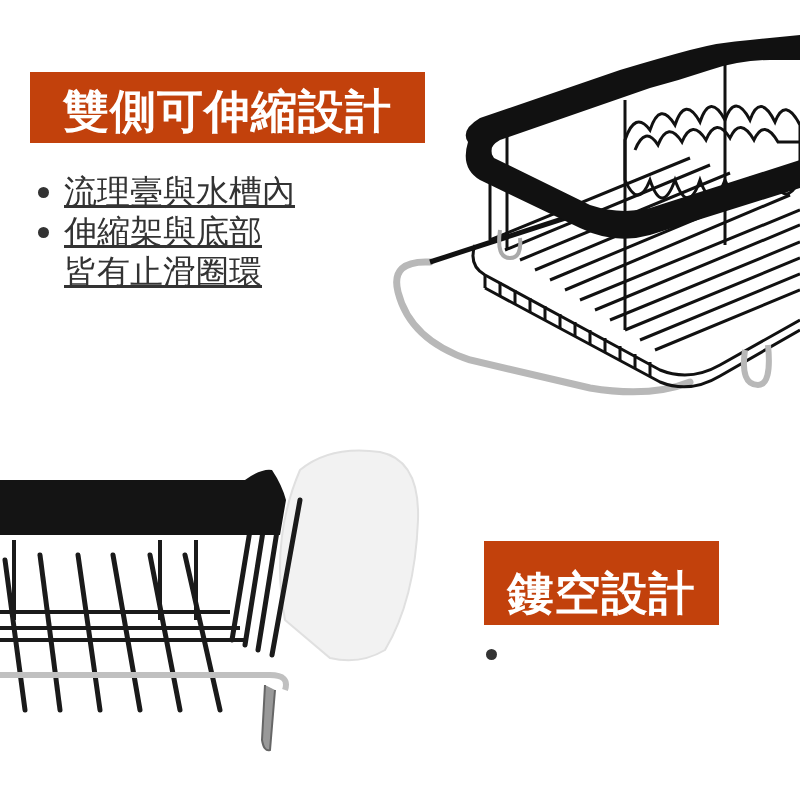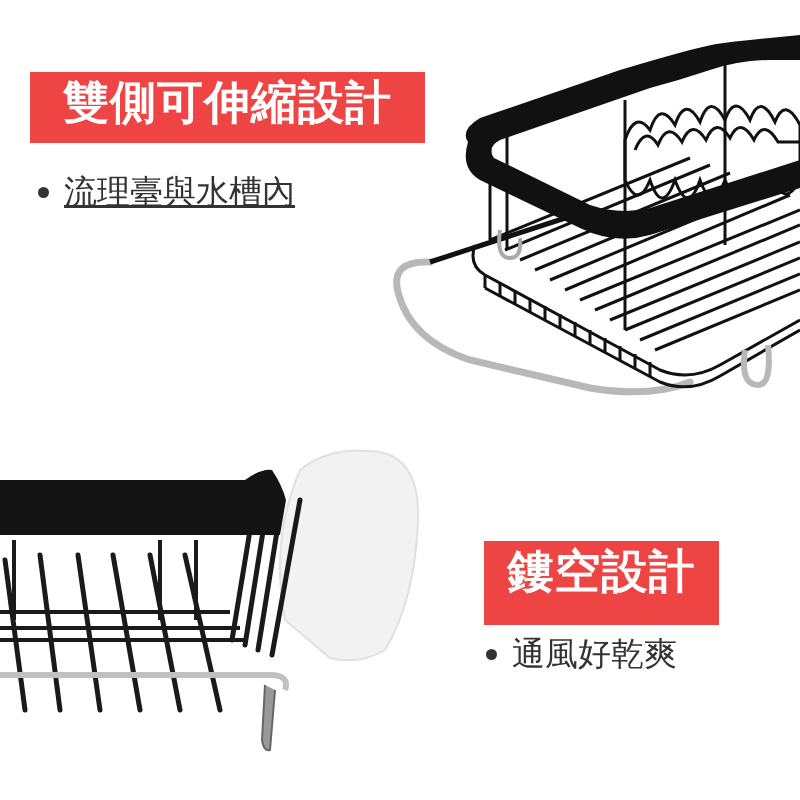--- a/index.html
+++ b/index.html
@@ -2,22 +2,22 @@
 <html><head>
 <meta charset="utf-8">
 <style>
   html, body { margin:0; padding:0; }
   body {
     width:800px; height:800px; position:relative; overflow:hidden;
     background:#ffffff;
     font-family: "DejaVu Sans", "Liberation Sans", sans-serif;
   }
   .title-box {
-    position:absolute; background:#ef4444; color:#ffffff;
-    font-weight:bold; display:flex; align-items:flex-start; justify-content:center;
+    position:absolute; background:#c2410c; color:#ffffff;
+    font-weight:bold; display:flex; align-items:flex-end; justify-content:center;
     letter-spacing:1px; box-sizing:border-box;
   }
   #title1 { left:30px; top:72px; width:395px; height:71px; font-size:46px; }
   #title2 { left:484px; top:541px; width:235px; height:84px; font-size:46px; }
   .bullet-list { position:absolute; margin:0; padding:0; list-style:none; color:#333333; }
   .bullet-item { position:relative; padding-left:32px; font-size:33px; line-height:40px; }
   .bullet-dot {
     position:absolute; left:6px; top:15px; width:11px; height:11px;
     border-radius:50%; background:#333333;
   }
@@ -30,20 +30,25 @@
 <body>
 
 <div id="title1" class="title-box">
   <span>雙側可伸縮設計</span>
 </div>
 
 <ul id="list1" class="bullet-list">
   <li class="bullet-item">
     <span class="bullet-dot"></span>
     <span class="bullet-line">流理臺與水槽內</span>
+  </li>
+  <li class="bullet-item">
+    <span class="bullet-dot"></span>
+    <span class="bullet-line">伸縮架與底部</span>
+    <span class="bullet-line">皆有止滑圈環</span>
   </li>
 </ul>
 
 <svg class="product-img" style="left:390px; top:30px;" width="410" height="370" viewBox="0 0 410 370">
 
   <path d="M40 232 Q0 230 8 262 Q20 310 80 330 L200 358 Q260 368 300 352" fill="none" stroke="#b8b8b8" stroke-width="7" stroke-linecap="round"></path>
   <path d="M40 232 L200 180" stroke="#111" stroke-width="5"></path>
 
   <g stroke="#111" stroke-width="3" fill="none">
     <path d="M85 215 Q78 235 95 245 L270 340 Q300 352 330 335 L410 290"></path>
@@ -104,15 +109,14 @@
   <path d="M265 245 L262 300 Q264 312 270 310 L275 250" fill="#999" stroke="#666" stroke-width="2"></path>
 </svg>
 
 <div id="title2" class="title-box">
   <span>鏤空設計</span>
 </div>
 
 <ul id="list2" class="bullet-list">
   <li class="bullet-item">
     <span class="bullet-dot"></span>
-    <span class="bullet-line">通風好乾爽</span>
   </li>
 </ul>
 
 </body></html>

